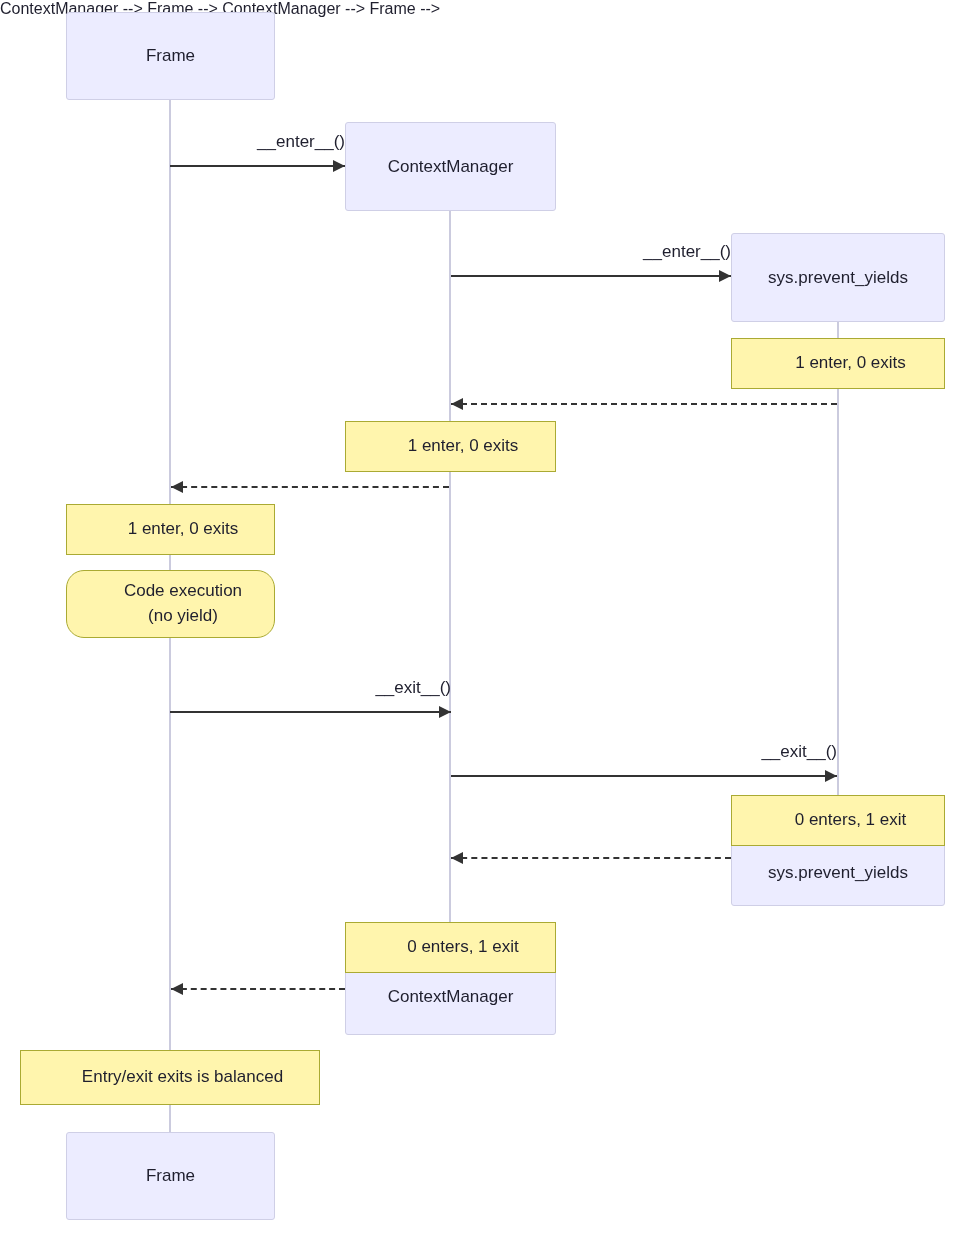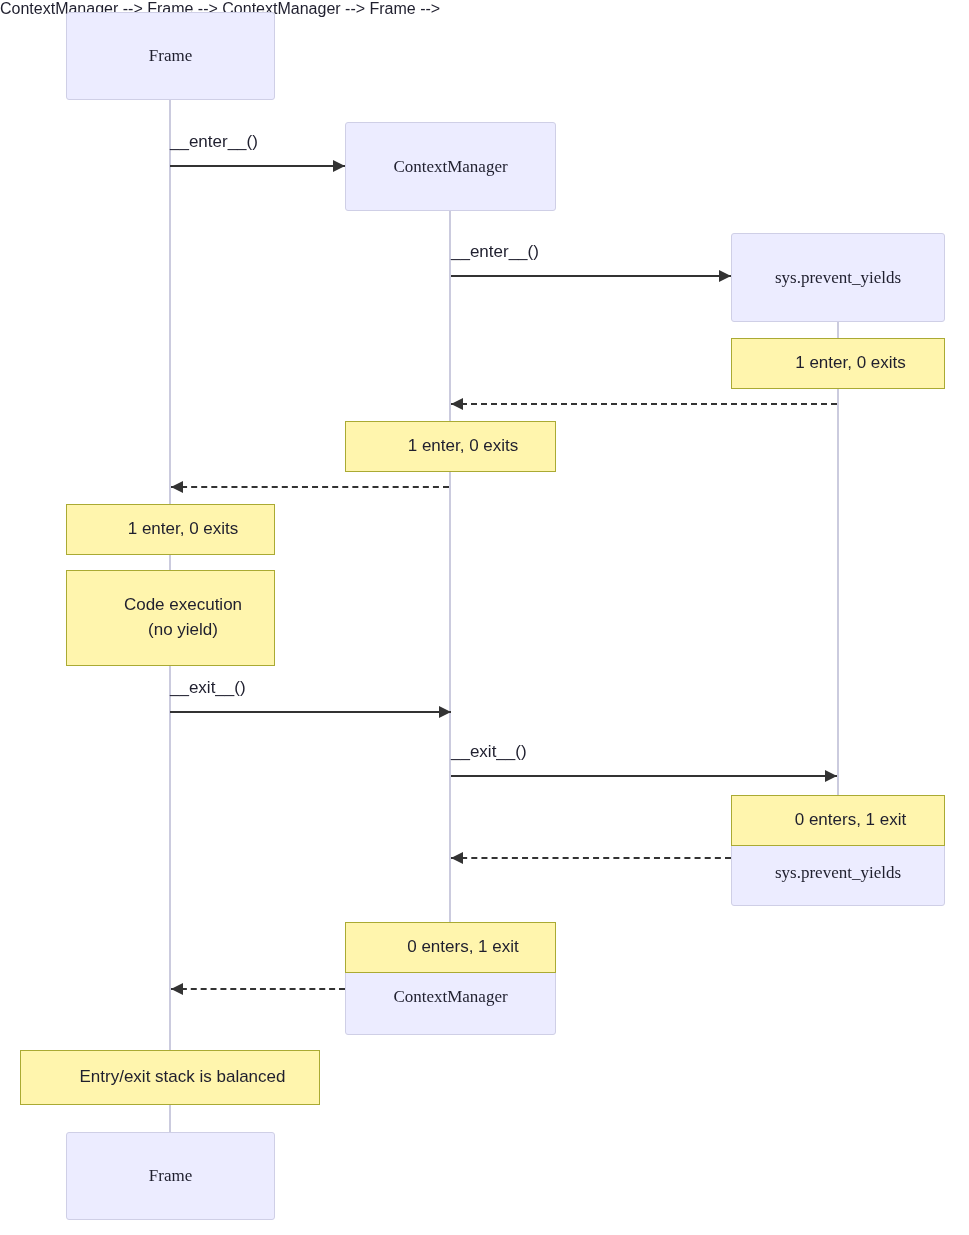--- a/index.html
+++ b/index.html
@@ -8,32 +8,32 @@
 
   .canvas { position:relative; width:969px; height:1235px; background:#ffffff; overflow:hidden; }
 
   .lifeline {
     position:absolute; width:2px; background:#cbcbde;
   }
 
   .actor {
     position:absolute; background:#ececff; border:1px solid #cfcfe6; border-radius:3px;
     display:flex; align-items:center; justify-content:center;
-    font-size:17px; color:#1f1f2e;font-family:Liberation Serif, serif;
+    font-size:17px; color:#1f1f2e;
   }
 
   .note {
     position:absolute; background:#fff5ad; border:1px solid #aaaa33;
     display:flex; align-items:center; justify-content:center;
     font-size:17px; color:#1f1f2e; text-align:center;
     white-space:pre-line; line-height:1.45;padding-left:25px;
   }
 
   .msg-label {
-    position:absolute; text-align:left; font-size:17px; color:#1f1f2e; height:22px;
+    position:absolute; text-align:right; font-size:17px; color:#1f1f2e; height:22px;
   }
 
   .msg-line {
     position:absolute; height:0; border-top:2px solid #333333;
   }
   .msg-line.dashed { border-top-style:dashed; }
 
   .head { position:absolute; width:0; height:0; }
   .head.right {
     right:0; top:-7px;
@@ -121,19 +121,19 @@
     <span>ContextManager</span>
   </div>
   <div class="actor" style="left:66px; top:1132px; width:209px; height:88px;">
     <span>Frame</span>
   </div>
 
   
   <div class="note" style="left:731px; top:338px; width:214px; height:51px;">1 enter, 0 exits</div>
   <div class="note" style="left:345px; top:421px; width:211px; height:51px;">1 enter, 0 exits</div>
   <div class="note" style="left:66px; top:504px; width:209px; height:51px;">1 enter, 0 exits</div>
-  <div class="note" style="left:66px; top:570px; width:209px; height:96px;">Code execution
+  <div class="note" style="left:66px; top:570px; width:209px; height:68px;border-radius:18px;">Code execution
 (no yield)</div>
   <div class="note" style="left:731px; top:795px; width:214px; height:51px;">0 enters, 1 exit</div>
   <div class="note" style="left:345px; top:922px; width:211px; height:51px;">0 enters, 1 exit</div>
-  <div class="note" style="left:20px; top:1050px; width:300px; height:55px;">Entry/exit stack is balanced</div>
+  <div class="note" style="left:20px; top:1050px; width:300px; height:55px;">Entry/exit exits is balanced</div>
 
 </div>
 
 </body></html>

